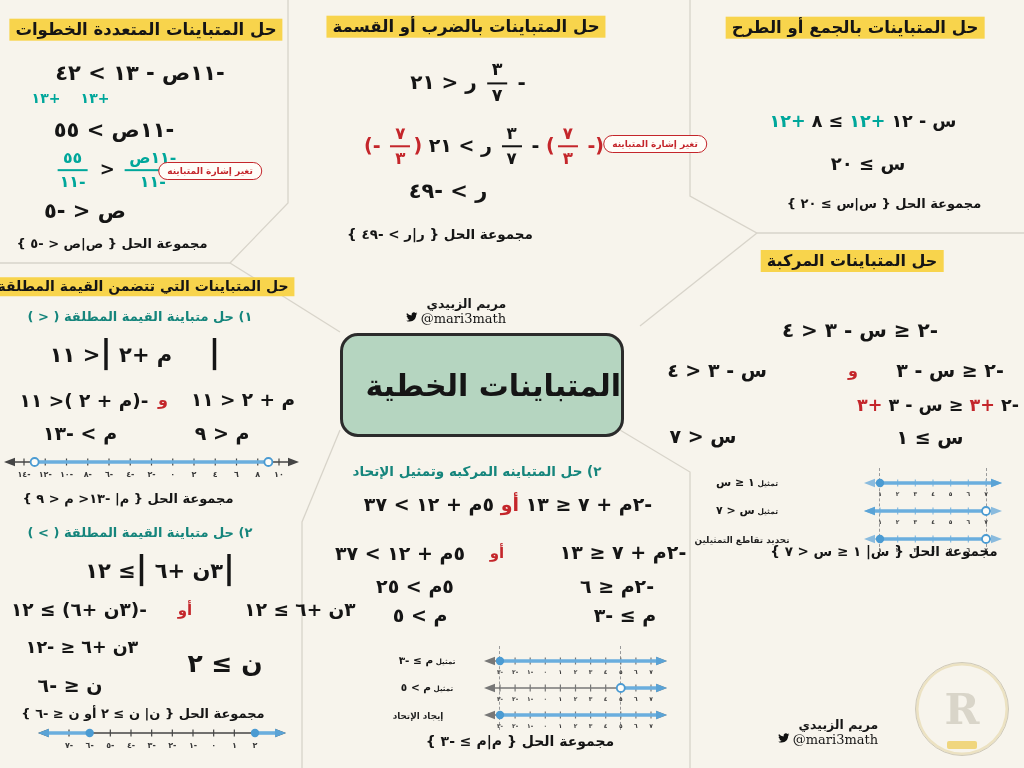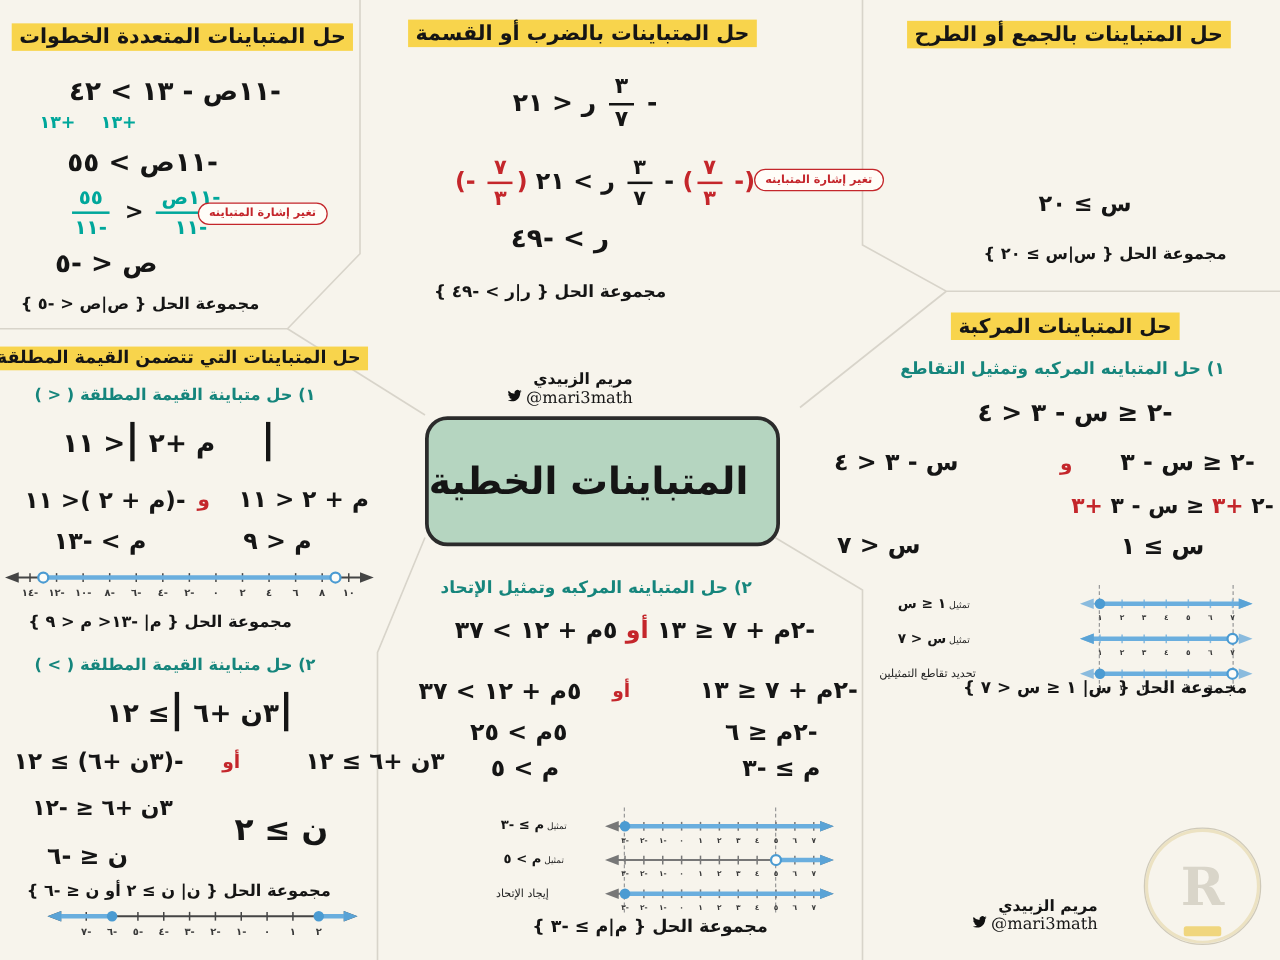--- a/index.html
+++ b/index.html
@@ -2,37 +2,37 @@
 <html lang="ar"><head>
 <meta charset="utf-8">
 <style>
   html,body{margin:0;padding:0}
   #canvas{position:relative;width:1024px;height:768px;background:#f7f4ec;overflow:hidden;
           font-family:"DejaVu Sans",sans-serif;color:#151515}
   .ln{position:absolute;transform:translate(-50%,-50%);white-space:nowrap;font-weight:bold;
       direction:rtl;text-align:center;line-height:1.25}
   .r{color:#c4262b}
   .t{color:#00a79b}
-  .sm{font-size:68%;font-weight:400;color:#222}
+  .sm{font-size:68%;font-weight:700;color:#222}
   .bar{font-size:150%;font-weight:600}
   .teal{color:#15857c}
   .hl{background:#f8d44c;padding:1px 6px 2px}
   .fr{display:inline-flex;flex-direction:column;align-items:center;vertical-align:middle;
       line-height:1;margin:0 3px;direction:rtl;font-size:88%}
   .fr .n{padding:0 5px 3px;border-bottom:2.5px solid #141414}
   .fr .d{padding:3px 5px 0}
   .fr.r .n{border-color:#c4262b}
   .fr.t .n{border-color:#00a79b}
   .fr.t .d{color:#00a79b}
   .bubble{position:absolute;transform:translate(-50%,-50%);background:#fffdf8;border:1.5px solid #c4262b;
           color:#c4262b;border-radius:12px;padding:3px 8px;font-size:9px;font-weight:bold;white-space:nowrap;direction:rtl}
   .nl{position:absolute}
   .dash{position:absolute;width:0;border-left:1.3px dashed #9a9a9a}
   .gbox{position:absolute;left:340px;top:333px;width:278px;height:98px;background:#b5d5c0;
-        border:3px solid #2b2b2b;border-radius:18px;display:flex;align-items:center;justify-content:flex-end;
+        border:3px solid #2b2b2b;border-radius:18px;display:flex;align-items:center;justify-content:flex-start;
         font-size:30px;font-weight:bold;direction:rtl}
   .sig{position:absolute;transform:translate(-50%,-50%);white-space:nowrap}
   .sig .nm{font-size:12.5px;font-weight:bold;direction:rtl}
   .sig .hd{font-size:13px;font-family:"DejaVu Serif",serif;direction:ltr;display:flex;align-items:center;justify-content:center;gap:3px}
   .logo{position:absolute;left:915px;top:662px;width:92px;height:92px;border:1.5px solid #cfc9b8;
         border-radius:50%;box-shadow:0 0 0 2.5px #ece2c2 inset;display:flex;align-items:center;justify-content:center}
   .logo .R{font-family:"DejaVu Serif",serif;font-size:42px;color:#d9d5c9;font-weight:bold}
   .logo .rib{position:absolute;bottom:6px;left:50%;transform:translateX(-50%);width:30px;height:8px;
              background:#f0d67e;border-radius:2px}
 </style>
@@ -79,25 +79,25 @@
         <span class="d">٧</span>
       </span><span class=""> ر &gt; ٢١ </span><span class="r">(</span><span class="fr r">
         <span class="n">٧</span>
         <span class="d">٣</span>
       </span><span class="r"> -)</span></div>
   <div class="bubble" style="left:655px;top:144px">تغير إشارة المتباينه</div>
   <div class="ln" style="left:448px;top:191px;font-size:21px"><span class="">ر &gt; -٤٩</span></div>
   <div class="ln" style="left:440px;top:234px;font-size:13.5px">مجموعة الحل { ر|ر &gt; -٤٩ }</div>
 
   <div class="ln" style="left:855px;top:28px;font-size:16.5px"><span class="hl">حل المتباينات بالجمع أو الطرح</span></div>
+  <div class="ln" style="left:863px;top:122px;font-size:17.5px"><span class="">س - ١٢ </span><span class="t">+١٢</span><span class=""> ≥ ٨ </span><span class="t">+١٢</span></div>
   <div class="ln" style="left:868px;top:164px;font-size:18px"><span class="">س ≥ ٢٠</span></div>
   <div class="ln" style="left:884px;top:204px;font-size:13px">مجموعة الحل { س|س ≥ ٢٠ }</div>
 
   <div class="ln" style="left:852px;top:261px;font-size:16px"><span class="hl">حل المتباينات المركبة</span></div>
-  <div class="ln teal" style="left:850px;top:296px;font-size:13.5px">١) حل المتباينه المركبه وتمثيل التقاطع</div>
   <div class="ln" style="left:860px;top:330px;font-size:20px"><span class="">-٢ ≤ س - ٣ &lt; ٤</span></div>
   <div class="ln" style="left:950px;top:371px;font-size:19px"><span class="">-٢ ≤ س - ٣</span></div>
   <div class="ln r" style="left:853px;top:371px;font-size:16px">و</div>
   <div class="ln" style="left:717px;top:371px;font-size:19px"><span class="">س - ٣ &lt; ٤</span></div>
   <div class="ln" style="left:938px;top:406px;font-size:17.5px"><span class="">-٢ </span><span class="r">+٣</span><span class=""> ≤ س - ٣ </span><span class="r">+٣</span></div>
   <div class="ln" style="left:930px;top:438px;font-size:19px"><span class="">س ≥ ١</span></div>
   <div class="ln" style="left:703px;top:437px;font-size:19px"><span class="">س &lt; ٧</span></div>
   <div class="dash" style="left:879px;top:468px;height:84px"></div>
   <div class="dash" style="left:986px;top:468px;height:84px"></div>
   <div class="nl" style="left:868px;top:476px">

